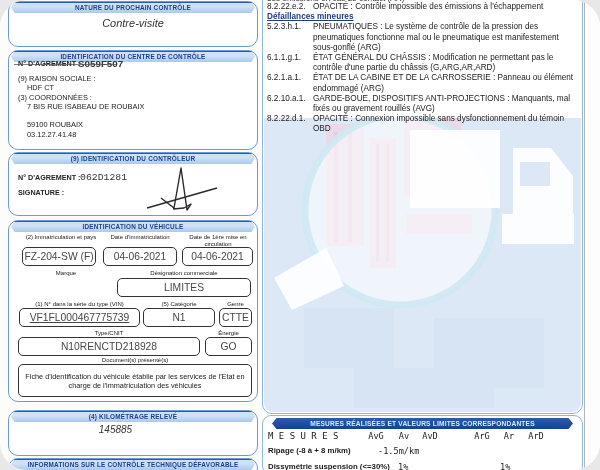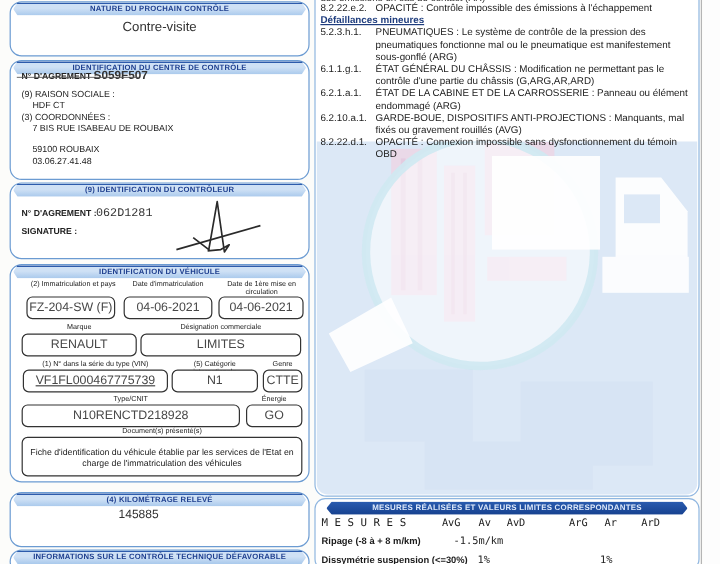--- a/index.html
+++ b/index.html
@@ -1,29 +1,29 @@
 <!DOCTYPE html>
 <html><head>
 <meta charset="utf-8">
 <style>
   html,body{margin:0;padding:0;background:#e8e8e8;}
   .page{position:relative;width:600px;height:470px;background:#fcfcfa;overflow:hidden;
-        font-family:"Liberation Sans",sans-serif;color:#222;}
+        font-family:"Liberation Sans",sans-serif;color:#222;border-radius:27px;}
   
   .lbox{position:absolute;left:8px;width:250px;background:#fff;
         border:1.5px solid #6b9bd2;border-radius:10px;box-sizing:border-box;}
   .bar{position:absolute;height:11px;line-height:11px;text-align:center;
        font-size:6.4px;font-weight:bold;letter-spacing:.2px;color:#1e3f8f;
        background:linear-gradient(180deg,#2d5bab 0 1.4px,#cfe1f5 1.4px 45%,#a9c9ec 100%);
        clip-path:polygon(1.5% 0,98.5% 0,100% 50%,98.5% 100%,1.5% 100%,0 50%);}
   .bar-dark{position:absolute;height:11px;line-height:11px;text-align:center;
        font-size:6.6px;font-weight:bold;color:#dce8fa;letter-spacing:.2px;
        background:linear-gradient(180deg,#2a5cb0,#16418f);
        clip-path:polygon(1.5% 0,98.5% 0,100% 50%,98.5% 100%,1.5% 100%,0 50%);border-radius:4px;}
-  .ctr{position:absolute;text-align:center;}
+  .ctr{position:absolute;text-align:center;font-style:italic;}
   .info{position:absolute;font-size:7.4px;color:#222;white-space:nowrap;}
   .lblsm{position:absolute;font-size:6px;color:#1a1a1a;text-align:center;line-height:6.8px;}
   .vbox{position:absolute;border:1.4px solid #333;border-radius:5px;background:#fff;
         color:#474747;text-align:center;font-size:10.3px;box-sizing:border-box;
         display:flex;align-items:center;justify-content:center;}
   .strike{position:absolute;height:1px;background:#555;opacity:.75;z-index:3;}
   
   .rbox{position:absolute;left:262px;top:-12px;width:321px;height:426px;background:#fff;
         border:1.5px solid #8fb6e0;border-radius:10px;box-sizing:border-box;}
   .deflist{position:absolute;left:267px;top:2px;width:312px;font-size:8.2px;
@@ -117,21 +117,21 @@
   <div class="lbox" style="top:50px;height:100px;"></div>
   <div class="bar" style="left:11px;top:51px;width:244px;">IDENTIFICATION DU CENTRE DE CONTRÔLE</div>
   <div class="info" style="left:18px;top:59px;font-weight:bold;font-size:7.2px;">N° D'AGREMENT :</div>
   <div class="info" style="left:78px;top:57.5px;font-weight:bold;font-size:9.8px;color:#333;">S059F507</div>
   <div class="strike" style="left:14px;top:63.5px;width:102px;"></div>
   <div class="info" style="left:18px;top:74px;">(9) RAISON SOCIALE :</div>
   <div class="info" style="left:27px;top:83px;">HDF CT</div>
   <div class="info" style="left:18px;top:92.5px;">(3) COORDONNÉES :</div>
   <div class="info" style="left:27px;top:101.5px;">7 BIS RUE ISABEAU DE ROUBAIX</div>
   <div class="info" style="left:27px;top:120px;">59100 ROUBAIX</div>
-  <div class="info" style="left:27px;top:129.5px;">03.06.27.41.48</div>
+  <div class="info" style="left:27px;top:129.5px;">03.12.27.41.48</div>
 
   <div class="lbox" style="top:152px;height:64px;"></div>
   <div class="bar" style="left:11px;top:153px;width:244px;">(9) IDENTIFICATION DU CONTRÔLEUR</div>
   <div class="info" style="left:18px;top:173px;font-weight:bold;font-size:7.2px;">N° D'AGREMENT :</div>
   <div class="info" style="left:80px;top:171.5px;font-size:9.8px;color:#333;font-family:Liberation Mono, monospace;">062D1281</div>
   <div class="info" style="left:18px;top:188px;font-weight:bold;font-size:7.2px;">SIGNATURE :</div>
   <svg style="position:absolute;left:143px;top:164px;" width="78" height="50" viewBox="0 0 78 50">
     <path d="M4 44 L74 24" fill="none" stroke="#2a2a2a" stroke-width="1.4"></path>
     <path d="M18 34 L31 44 L38 4 L44 46 L48 40 L41 44 L30 45" fill="none" stroke="#2a2a2a" stroke-width="1.4" stroke-linejoin="round"></path>
   </svg>
@@ -141,21 +141,20 @@
 
   <div class="lblsm" style="left:14px;top:234px;width:94px;">(2) Immatriculation et pays</div>
   <div class="lblsm" style="left:100px;top:234px;width:80px;">Date d'immatriculation</div>
   <div class="lblsm" style="left:182px;top:234px;width:72px;">Date de 1ère mise en circulation</div>
   <div class="vbox" style="left:22px;top:247px;width:74px;height:19px;">FZ-204-SW (F)</div>
   <div class="vbox" style="left:103px;top:247px;width:74px;height:19px;">04-06-2021</div>
   <div class="vbox" style="left:182px;top:247px;width:71px;height:19px;">04-06-2021</div>
 
   <div class="lblsm" style="left:18px;top:270px;width:96px;">Marque</div>
   <div class="lblsm" style="left:117px;top:270px;width:134px;">Désignation commerciale</div>
-  <div class="vbox" style="left:18px;top:278px;width:96px;height:19px;">RENAULT</div>
   <div class="vbox" style="left:117px;top:278px;width:134px;height:19px;">LIMITES</div>
 
   <div class="lblsm" style="left:19px;top:301px;width:121px;">(1) N° dans la série du type (VIN)</div>
   <div class="lblsm" style="left:143px;top:301px;width:72px;">(5) Catégorie internationale</div>
   <div class="lblsm" style="left:219px;top:301px;width:33px;">Genre</div>
   <div class="vbox" style="left:19px;top:308px;width:121px;height:19px;text-decoration:underline;">VF1FL000467775739</div>
   <div class="vbox" style="left:143px;top:308px;width:72px;height:19px;">N1</div>
   <div class="vbox" style="left:219px;top:308px;width:33px;height:19px;">CTTE</div>
 
   <div class="lblsm" style="left:18px;top:330px;width:182px;">Type/CNIT</div>
@@ -174,21 +173,21 @@
   <div class="bar" style="left:11px;top:459px;width:244px;">INFORMATIONS SUR LE CONTRÔLE TECHNIQUE DÉFAVORABLE</div>
 
   <div class="mbox"></div>
   <div class="bar-dark" style="left:272px;top:418px;width:301px;">MESURES RÉALISÉES ET VALEURS LIMITES CORRESPONDANTES</div>
   <div class="mlabel mono" style="left:268px;top:431px;font-weight:normal;font-size:9px;">M E S U R E S</div>
   <div class="mcol mono" style="left:362px;top:431px;">AvG</div>
   <div class="mcol mono" style="left:390px;top:431px;">Av</div>
   <div class="mcol mono" style="left:416px;top:431px;">AvD</div>
   <div class="mcol mono" style="left:468px;top:431px;">ArG</div>
   <div class="mcol mono" style="left:495px;top:431px;">Ar</div>
-  <div class="mcol mono" style="left:522px;top:431px;text-align:right;">ArD</div>
+  <div class="mcol mono" style="left:522px;top:431px;">ArD</div>
 
   <div class="mlabel" style="left:268px;top:446px;">Ripage (-8 à + 8 m/km)</div>
   <div class="mval mono" style="left:378px;top:446px;">-1.5m/km</div>
 
   <div class="mlabel" style="left:268px;top:462px;">Dissymétrie suspension (&lt;=30%)</div>
   <div class="mval mono" style="left:398px;top:462px;">1%</div>
   <div class="mval mono" style="left:500px;top:462px;">1%</div>
 
   <div class="margin-right"></div>
   <div class="edge" style="left:584px;"></div>

